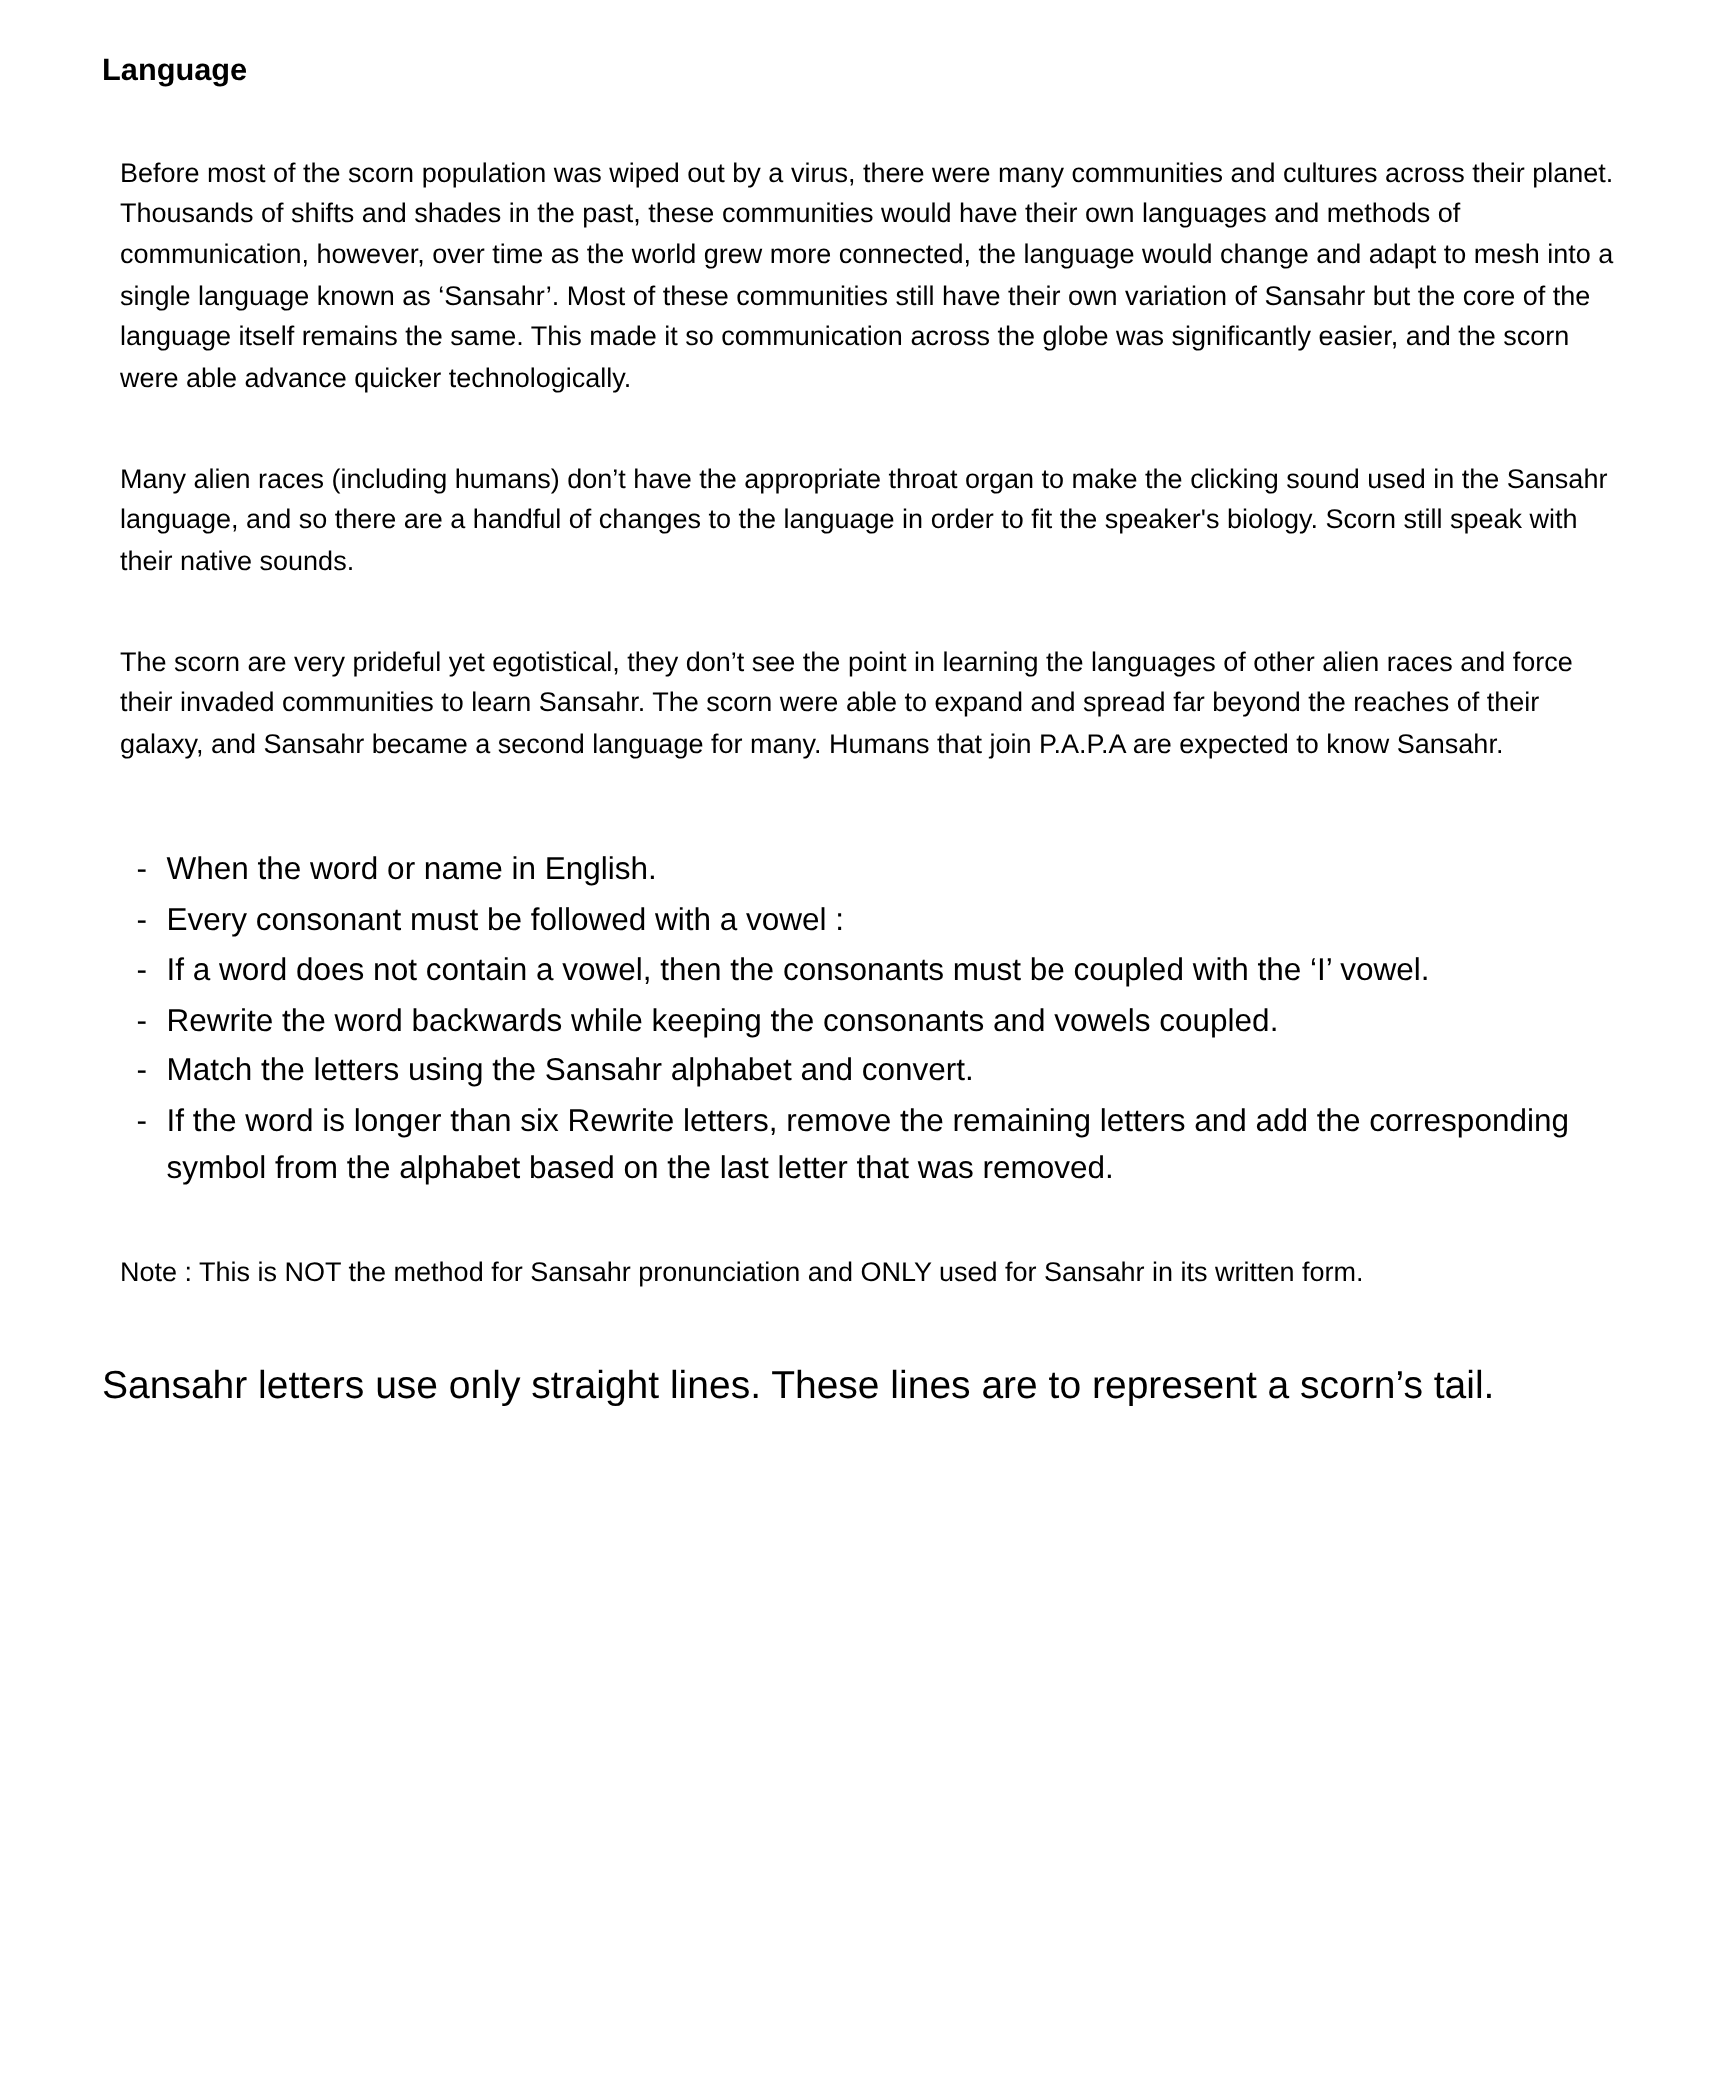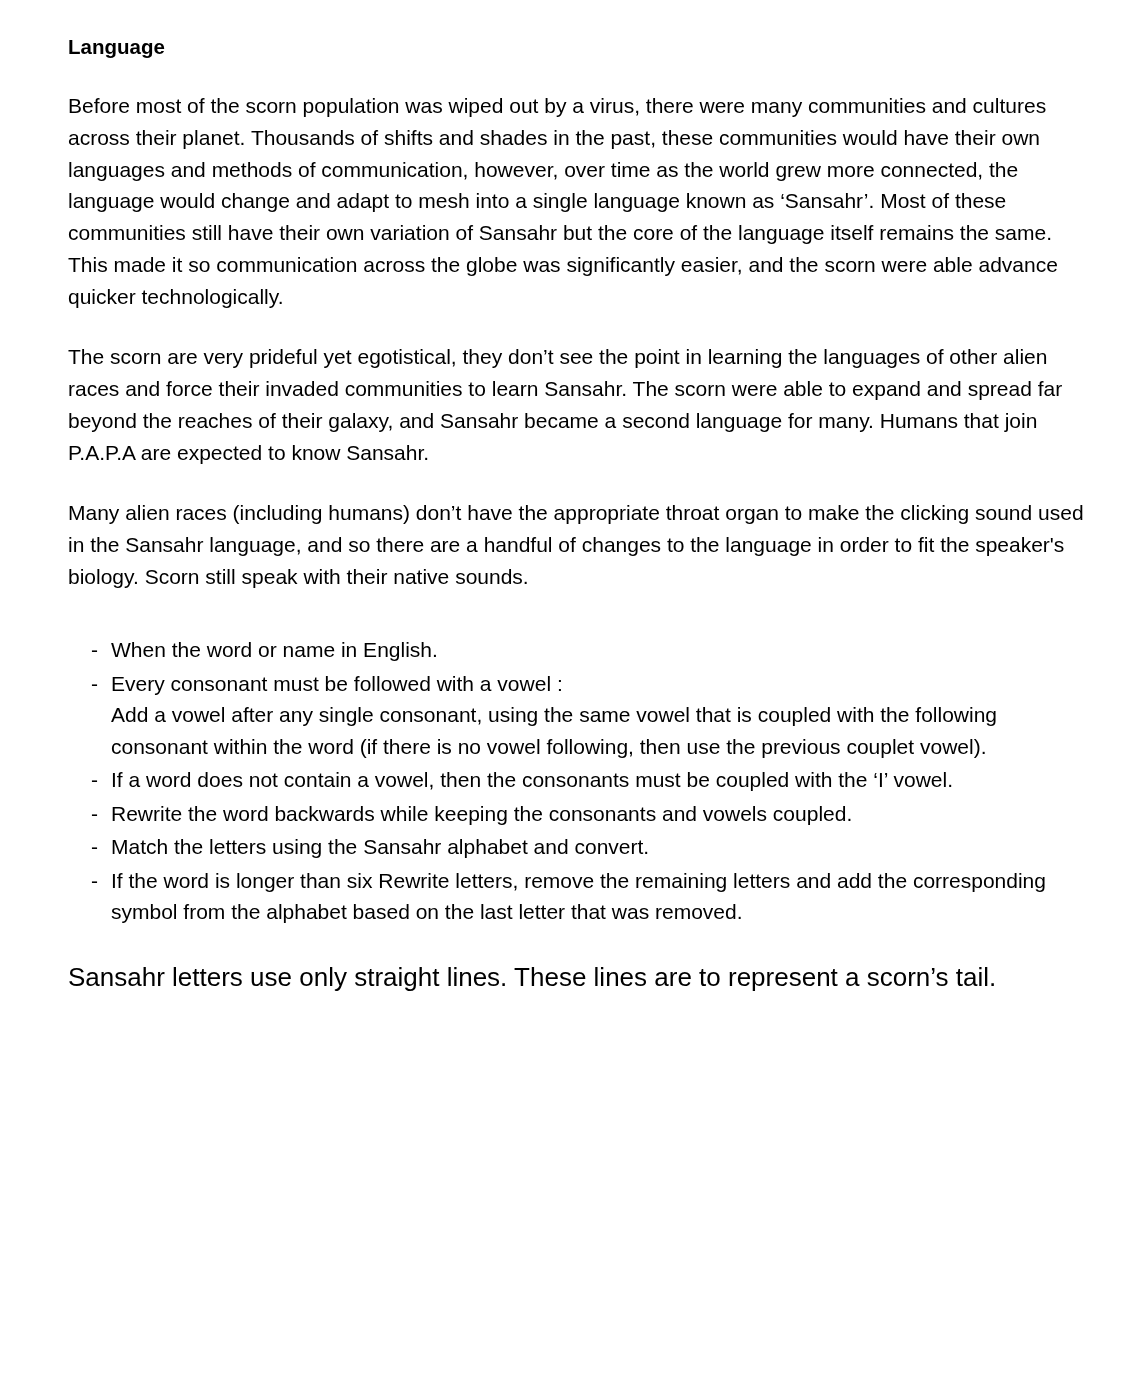--- a/index.html
+++ b/index.html
@@ -22,23 +22,23 @@
     background: #ffffff;
   }
   .doc-title {
     font-size: 20.5px;
     font-weight: bold;
     line-height: 1.45;
     margin: 0 0 0 0;
     padding-top: 14px;
   }
   .para {
-    font-size: 21px;
+    font-size: 18px;
     line-height: 1.52;
-    margin: 0;
+    margin: 12px;
     padding-top: 28px;
     max-width: 1030px;
   }
   .para.tight {
     padding-top: 0;
   }
   .spacer-lg {
     height: 40px;
   }
   .list {
@@ -75,39 +75,38 @@
 </style>
 </head>
 <body>
 
 <div class="page">
 
   <h1 class="doc-title">Language</h1>
 
   <p class="para">Before most of the scorn population was wiped out by a virus, there were many communities and cultures across their planet. Thousands of shifts and shades in the past, these communities would have their own languages and methods of communication, however, over time as the world grew more connected, the language would change and adapt to mesh into a single language known as ‘Sansahr’. Most of these communities still have their own variation of Sansahr but the core of the language itself remains the same. This made it so communication across the globe was significantly easier, and the scorn were able advance quicker technologically.</p>
 
+  <p class="para">Many alien races (including humans) don’t have the appropriate throat organ to make the clicking sound used in the Sansahr language, and so there are a handful of changes to the language in order to fit the speaker's biology. Scorn still speak with their native sounds.</p>
+
   <p class="para">The scorn are very prideful yet egotistical, they don’t see the point in learning the languages of other alien races and force their invaded communities to learn Sansahr. The scorn were able to expand and spread far beyond the reaches of their galaxy, and Sansahr became a second language for many. Humans that join P.A.P.A are expected to know Sansahr.</p>
-
-  <p class="para">Many alien races (including humans) don’t have the appropriate throat organ to make the clicking sound used in the Sansahr language, and so there are a handful of changes to the language in order to fit the speaker's biology. Scorn still speak with their native sounds.</p>
 
   <div class="spacer-lg"></div>
 
 
   <ul class="list">
     <li class="list-item">
       <span class="dash">-</span>
       <span class="item-body">
         <span>When the word or name in English.</span>
       </span>
     </li>
     <li class="list-item">
       <span class="dash">-</span>
       <span class="item-body">
         <span>Every consonant must be followed with a vowel :</span>
-        <span class="item-sub">Add a vowel after any single consonant, using the same vowel that is coupled with the following consonant within the word (if there is no vowel following, then use the previous couplet vowel).</span>
       </span>
     </li>
     <li class="list-item">
       <span class="dash">-</span>
       <span class="item-body">
         <span>If a word does not contain a vowel, then the consonants must be coupled with the ‘I’ vowel.</span>
       </span>
     </li>
     <li class="list-item">
       <span class="dash">-</span>
@@ -122,16 +121,17 @@
       </span>
     </li>
     <li class="list-item">
       <span class="dash">-</span>
       <span class="item-body">
         <span>If the word is longer than six Rewrite letters, remove the remaining letters and add the corresponding symbol from the alphabet based on the last letter that was removed.</span>
       </span>
     </li>
   </ul>
 
+  <p class="para">Note : This is NOT the method for Sansahr pronunciation and ONLY used for Sansahr in its written form.</p>
 
   <p class="final-line">Sansahr letters use only straight lines. These lines are to represent a scorn’s tail.</p>
 
 </div>
 
 </body></html>

